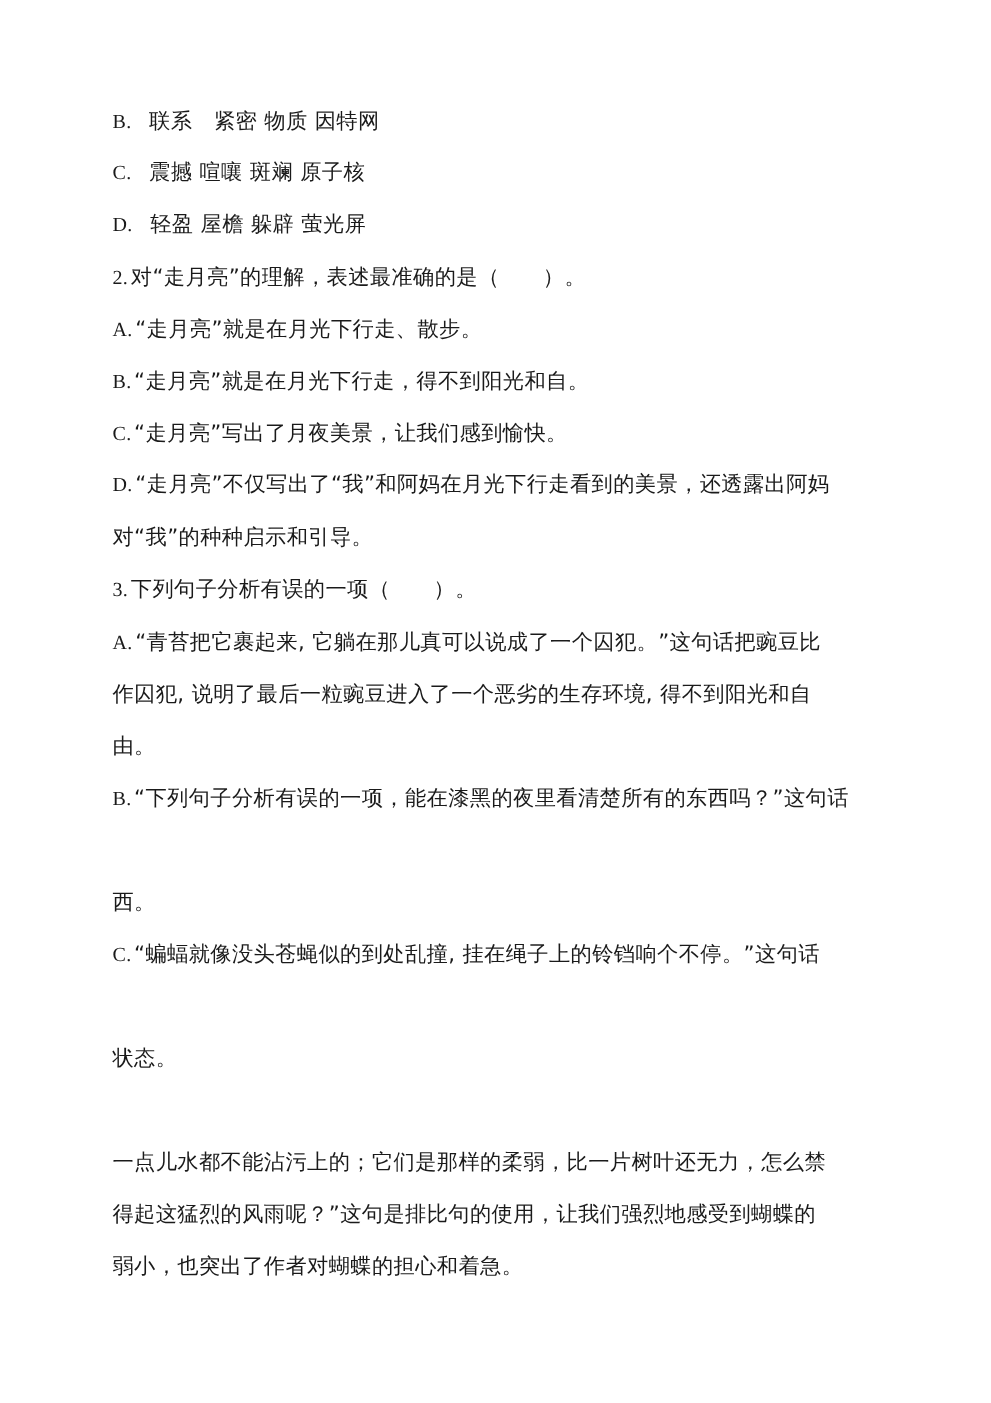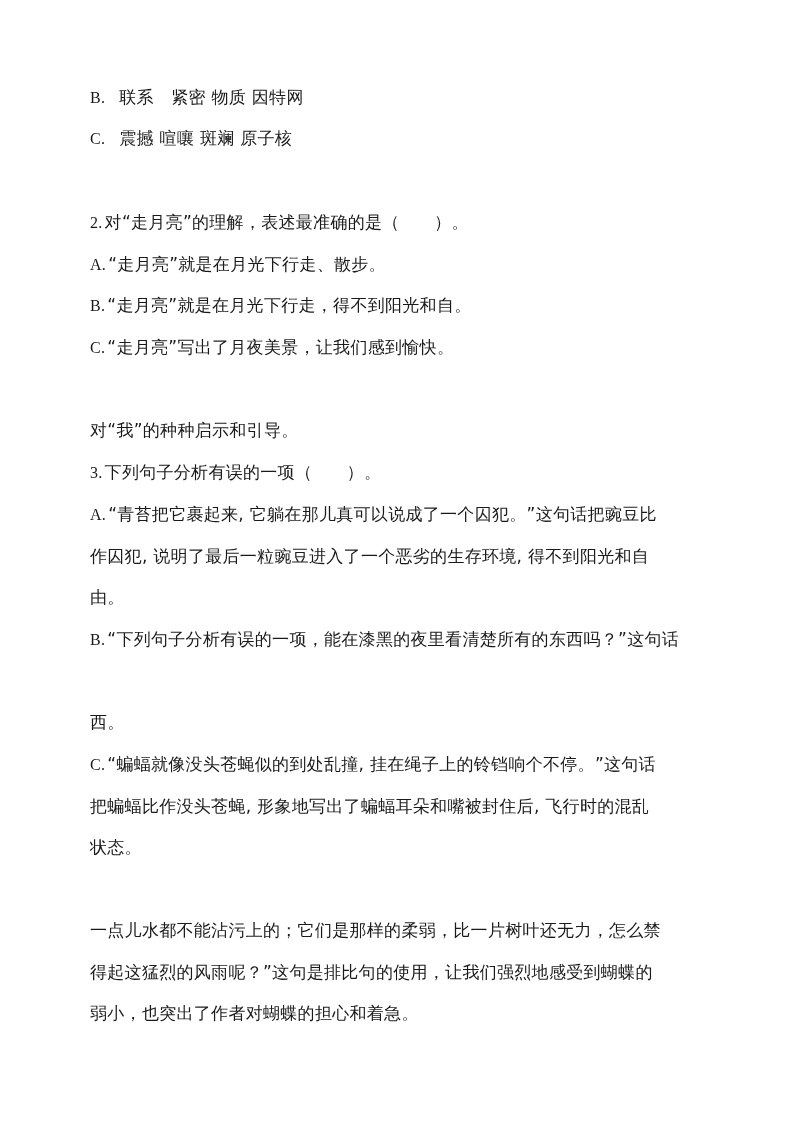--- a/index.html
+++ b/index.html
@@ -15,32 +15,38 @@
 <body>
 
 <div class="page">
 
   <div class="line" style="top:86px">
     <span class="lbl wide">B.</span><span>联系　紧密 物质 因特网</span>
   </div>
   <div class="line" style="top:127px">
     <span class="lbl wide">C.</span><span>震撼 喧嚷 斑斓 原子核</span>
   </div>
+  <div class="line" style="top:169px">
+    <span class="lbl wide">D.</span><span>轻盈 屋檐 躲辟 萤光屏</span>
+  </div>
 
   <div class="line" style="top:211px">
     <span class="lbl">2.</span><span>对“走月亮”的理解，表述最准确的是（　　）。</span>
   </div>
   <div class="line" style="top:253px">
     <span class="lbl">A.</span><span>“走月亮”就是在月光下行走、散步。</span>
   </div>
   <div class="line" style="top:294px">
     <span class="lbl">B.</span><span>“走月亮”就是在月光下行走，得不到阳光和自。</span>
   </div>
   <div class="line" style="top:336px">
     <span class="lbl">C.</span><span>“走月亮”写出了月夜美景，让我们感到愉快。</span>
+  </div>
+  <div class="line" style="top:377px">
+    <span class="lbl">D.</span><span>“走月亮”不仅写出了“我”和阿妈在月光下行走看到的美景，还透露出阿妈</span>
   </div>
   <div class="line" style="top:419px">
     <span>对“我”的种种启示和引导。</span>
   </div>
 
   <div class="line" style="top:461px">
     <span class="lbl">3.</span><span>下列句子分析有误的一项（　　）。</span>
   </div>
 
   <div class="line" style="top:503px">
@@ -56,23 +62,20 @@
   <div class="line" style="top:628px">
     <span class="lbl">B.</span><span>“下列句子分析有误的一项，能在漆黑的夜里看清楚所有的东西吗？”这句话</span>
   </div>
   <div class="line" style="top:711px">
     <span>西。</span>
   </div>
 
   <div class="line" style="top:753px">
     <span class="lbl">C.</span><span>“蝙蝠就像没头苍蝇似的到处乱撞, 挂在绳子上的铃铛响个不停。”这句话</span>
   </div>
-  <div class="line" style="top:795px">
-    <span>把蝙蝠比作没头苍蝇, 形象地写出了蝙蝠耳朵和嘴被封住后, 飞行时的混乱</span>
-  </div>
   <div class="line" style="top:836px">
     <span>状态。</span>
   </div>
 
   <div class="line" style="top:919px">
     <span>一点儿水都不能沾污上的；它们是那样的柔弱，比一片树叶还无力，怎么禁</span>
   </div>
   <div class="line" style="top:961px">
     <span>得起这猛烈的风雨呢？”这句是排比句的使用，让我们强烈地感受到蝴蝶的</span>
   </div>

